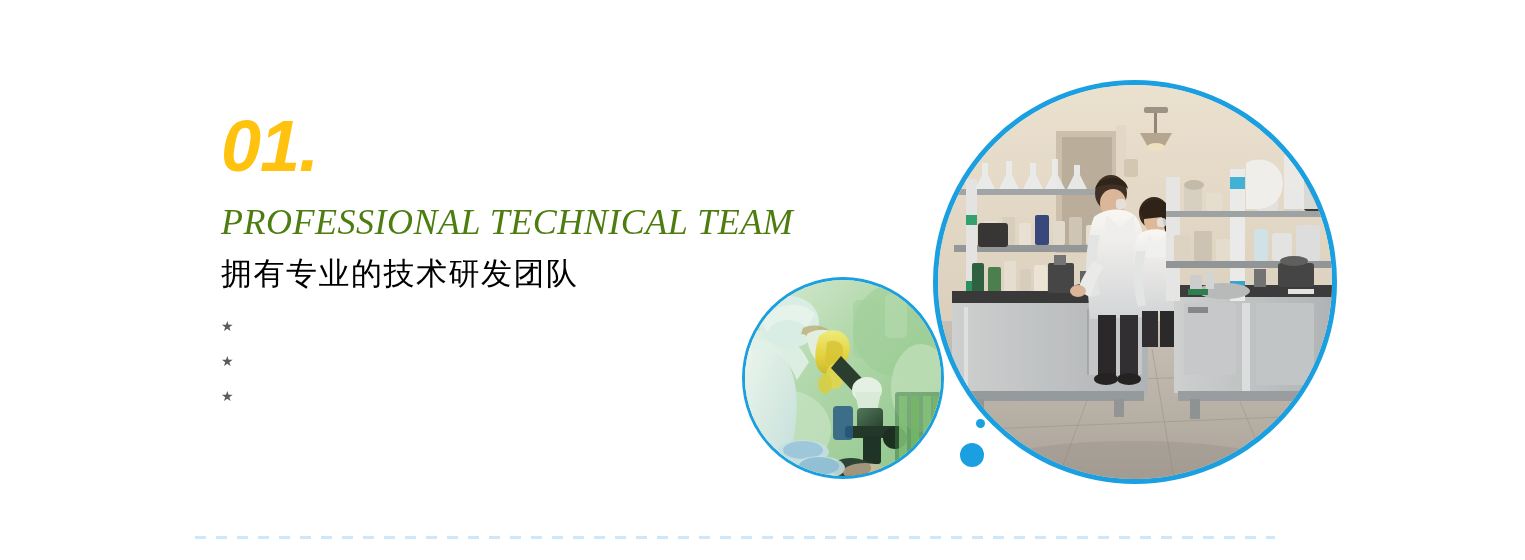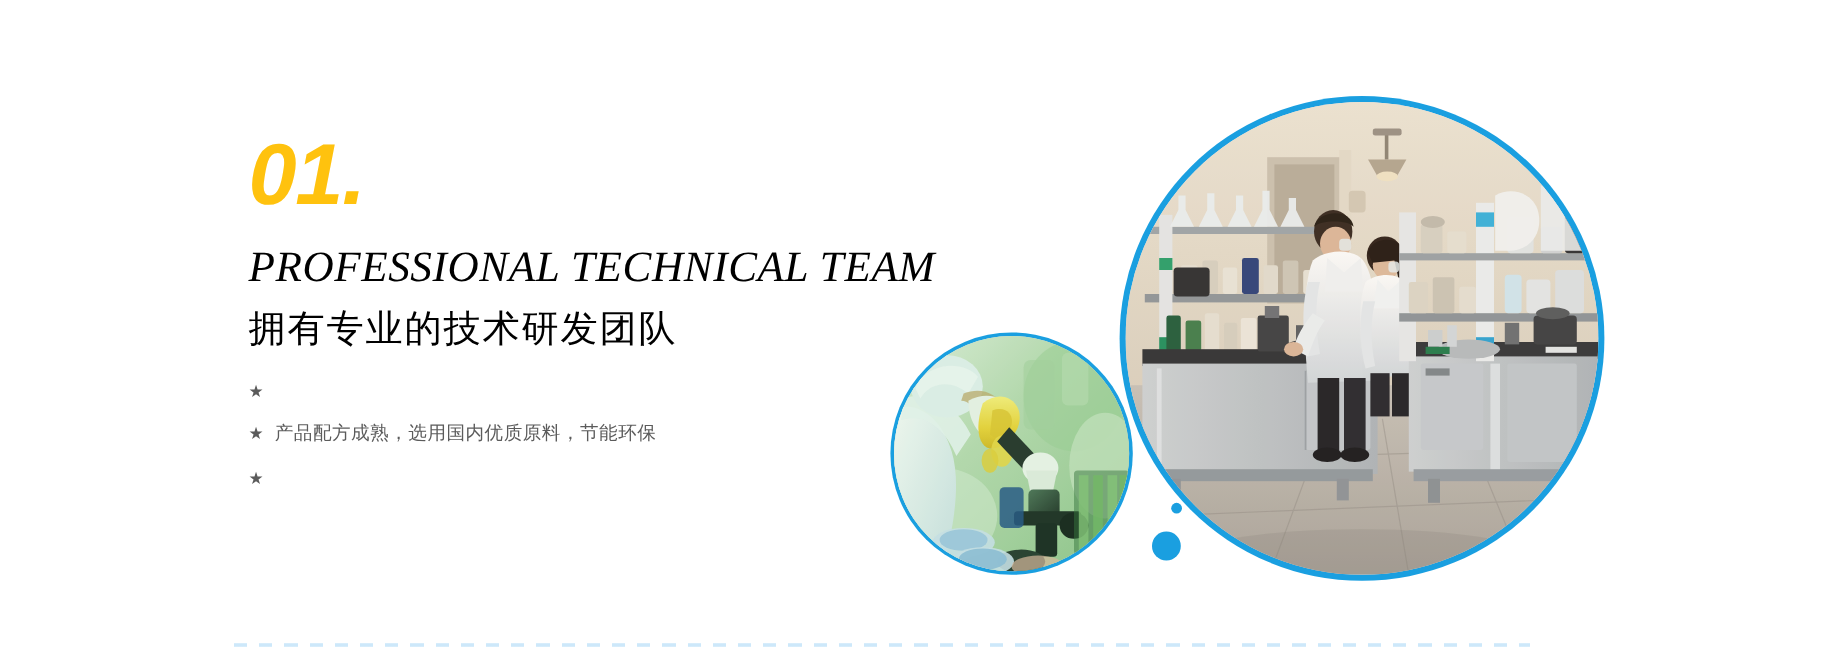--- a/index.html
+++ b/index.html
@@ -15,41 +15,41 @@
     position: relative;
     width: 1525px;
     height: 560px;
     background: #ffffff;
     overflow: hidden;
   }
 
   
   .text-block {
     position: absolute;
-    left: 207px;
+    left: 221px;
     top: 112px;
     width: 700px;
   }
   .section-number {
     font-family: "Liberation Sans", sans-serif;
     font-size: 72px;
     font-weight: bold;
     font-style: italic;
     color: #FFC20E;
     line-height: 0.95;
     letter-spacing: -1px;
     margin: 0 0 18px 0;
     height: 74px;
   }
   .title-en {
     font-family: "Liberation Serif", serif;
     font-size: 36px;
     font-style: italic;
     font-weight: normal;
-    color: #000000;
+    color: #4d7c0f;
     letter-spacing: 0.5px;
     line-height: 1.05;
     margin: 0 0 14px 0;
     white-space: nowrap;
   }
   .title-cn {
     font-family: "Liberation Sans", sans-serif;
     font-size: 31px;
     font-weight: normal;
     color: #000000;
@@ -154,21 +154,20 @@
     <div class="title-en">PROFESSIONAL TECHNICAL TEAM</div>
 
     <div class="title-cn">拥有专业的技术研发团队</div>
 
     <ul class="feature-list">
       <li class="feature-item">
         <span class="feature-star">★</span>
       </li>
       <li class="feature-item">
         <span class="feature-star">★</span>
-        <span>产品配方成熟，选用国内优质原料，节能环保</span>
       </li>
       <li class="feature-item">
         <span class="feature-star">★</span>
       </li>
     </ul>
   </div>
 
   <div class="photo-circle circle-small">
     <svg class="photo-inner" viewBox="0 0 196 196" preserveAspectRatio="xMidYMid slice">
       <defs>

